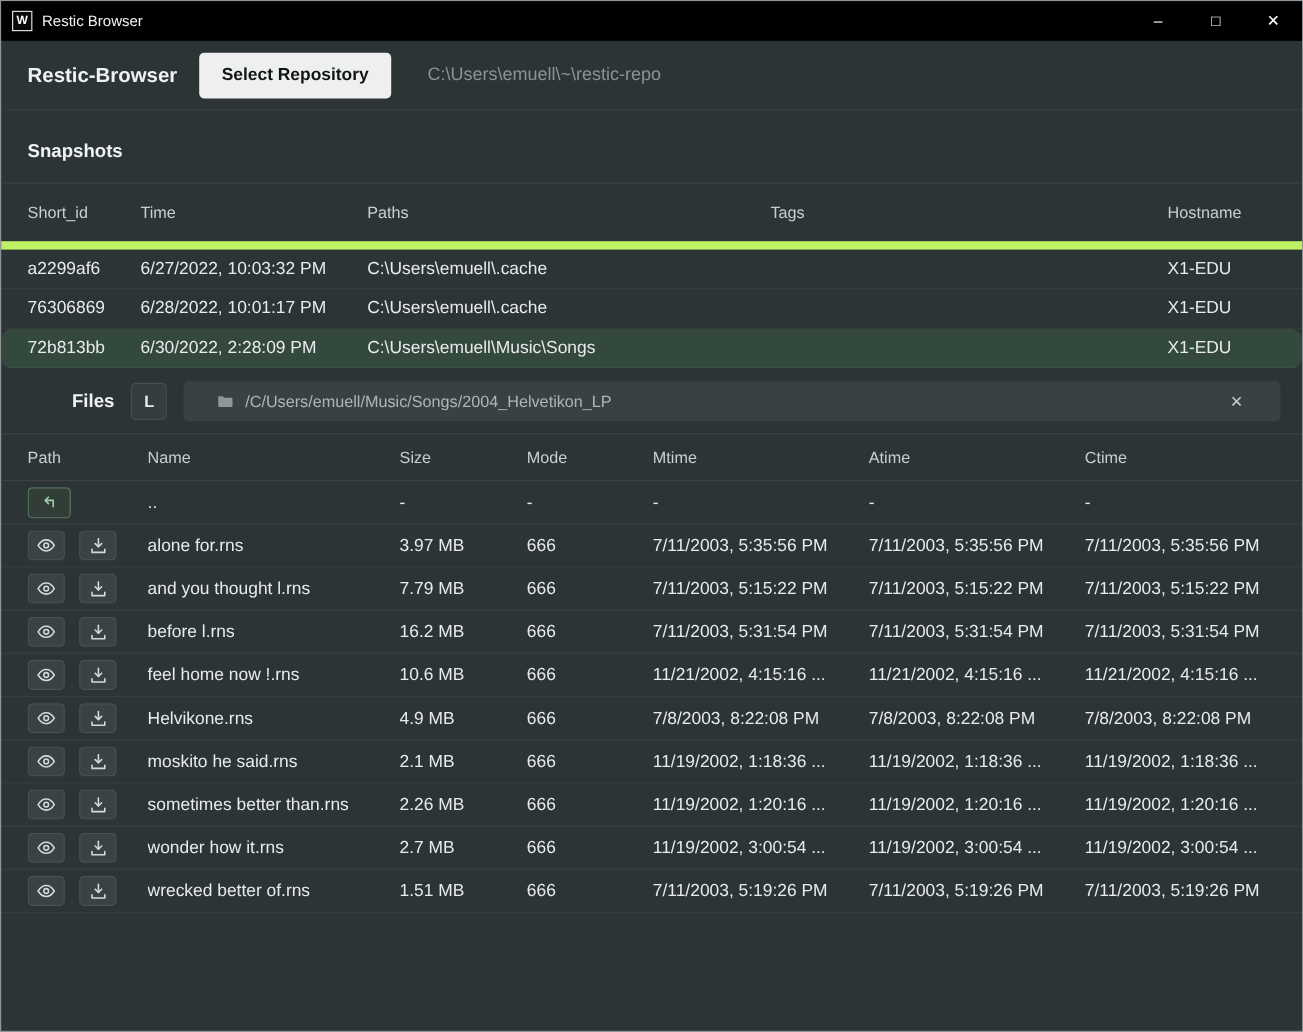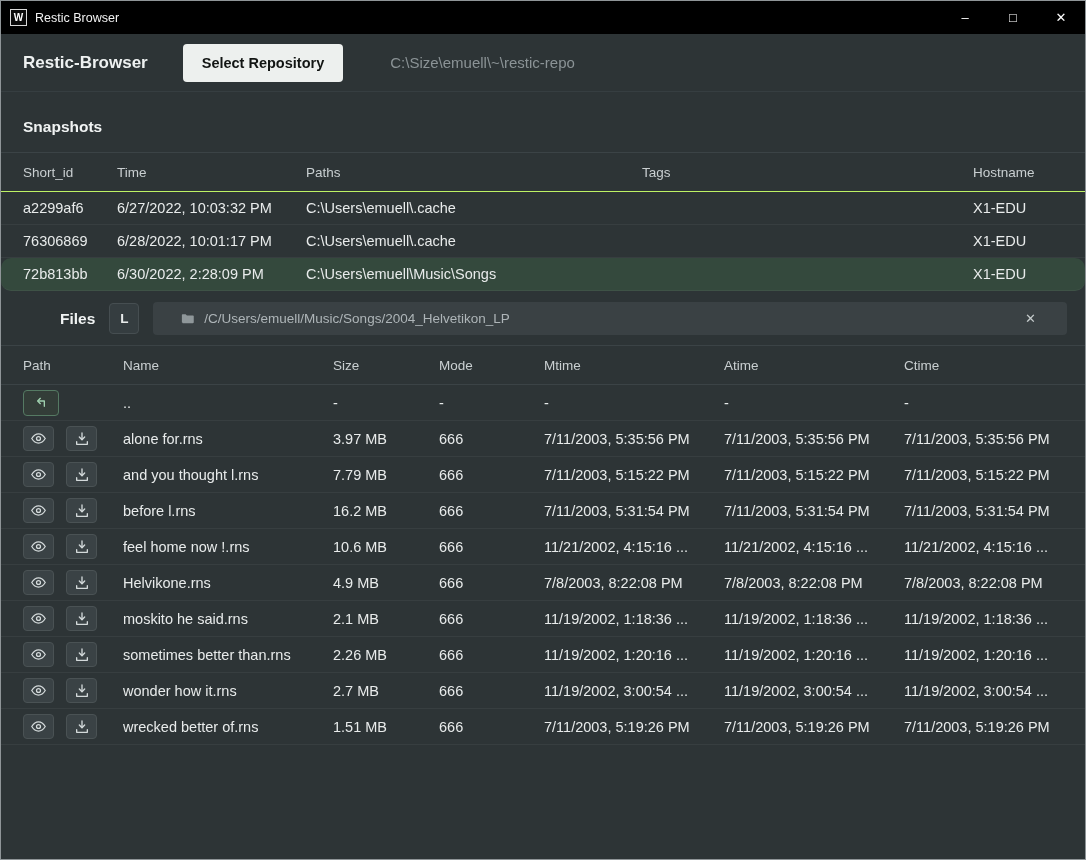--- a/index.html
+++ b/index.html
@@ -13,36 +13,36 @@
               padding-left:9px; gap:8px; flex:0 0 auto; }
   .app-icon { width:17px; height:17px; background:#0a0a0a; border:1px solid #d9d9d9;
               color:#fff; font-size:10px; font-weight:bold; display:flex;
               align-items:center; justify-content:center; }
   .win-title { font-size:12.5px; color:#f2f2f2; }
   .win-controls { margin-left:auto; display:flex; height:100%; }
   .win-btn { width:48px; height:100%; background:transparent; border:none; color:#fff;
              font-size:13px; cursor:pointer; font-family:inherit; }
 
   
-  .header { height:58px; display:flex; align-items:center; padding:0 22px; gap:35px;
+  .header { height:58px; display:flex; align-items:center; padding:0 22px; gap:18px;
             border-bottom:1px solid #363e41; flex:0 0 auto; }
   .app-title { font-size:17px; font-weight:700; color:#eef1f1; }
   .repo-btn { background:#edf0ee; color:#121513; border:none; border-radius:4px;
               height:38px; padding:0 19px; font-size:14.5px; font-weight:700;
               font-family:inherit; cursor:pointer; }
   .repo-path { font-size:15px; color:#8b9396; margin-left:12px; }
 
   
   .section-title { font-size:15.5px; font-weight:700; color:#f0f3f3; }
   .snap-heading { padding:26px 22px 16px; }
 
   
   .snap-grid { display:grid; grid-template-columns:94px 189px 336px 331px 1fr;
                padding:0 22px; align-items:center; }
-  .snap-head { height:40px; border-top:1px solid #3b4346; border-bottom:1px solid #bef264;
+  .snap-head { height:56px; border-top:1px solid #3b4346; border-bottom:7px solid #bef264;
                color:#c9cfd1; font-size:13.5px; }
   .snap-row { height:33px; border-bottom:1px solid rgba(255,255,255,.05);
               color:#e8ebeb; font-size:14.5px; cursor:pointer; }
   .snap-row.selected { background:#34493d;border-radius:10px; }
 
   
   .files-bar { display:flex; align-items:center; gap:14px; padding:11px 18px 10px 22px;margin-left:37px; }
   .mode-btn { width:30px; height:31px; background:#353d40; border:1px solid #464e51;
               border-radius:4px; color:#e8ebeb; font-size:13.5px; font-weight:700;
               font-family:inherit; cursor:pointer; }
@@ -80,21 +80,21 @@
     <div class="win-controls">
       <button class="win-btn">–</button>
       <button class="win-btn">□</button>
       <button class="win-btn">✕</button>
     </div>
   </div>
 
   <div class="header">
     <span class="app-title">Restic-Browser</span>
     <button class="repo-btn">Select Repository</button>
-    <span class="repo-path">C:\Size\emuell\~\restic-repo</span>
+    <span class="repo-path">C:\Users\emuell\~\restic-repo</span>
   </div>
 
   <div class="section-title snap-heading">Snapshots</div>
 
   <div>
     <div class="snap-grid snap-head">
       <div class="cell">Short_id</div>
       <div class="cell">Time</div>
       <div class="cell">Paths</div>
       <div class="cell">Tags</div>

